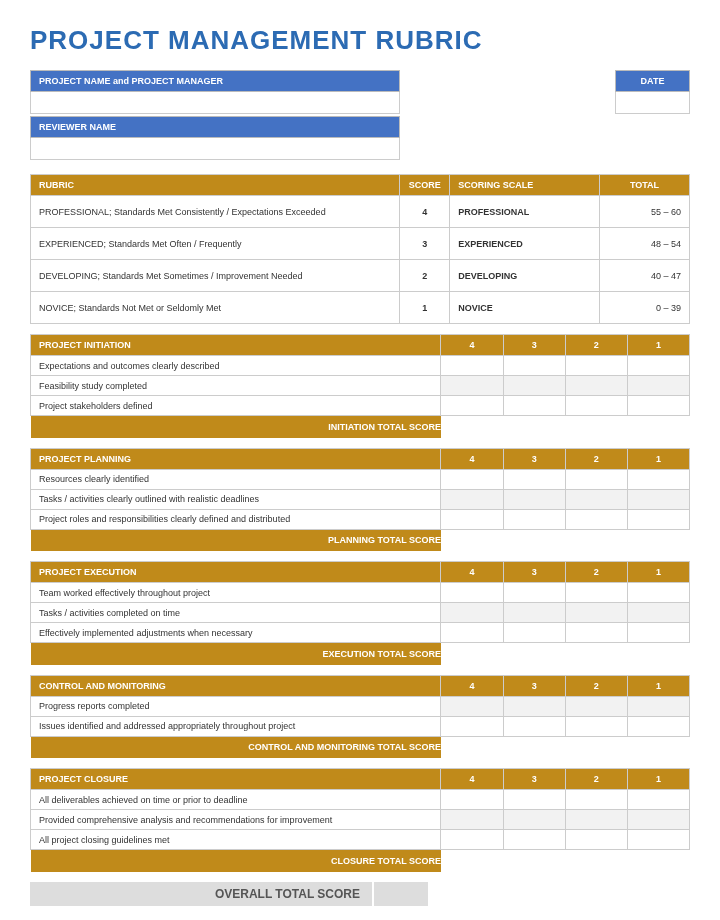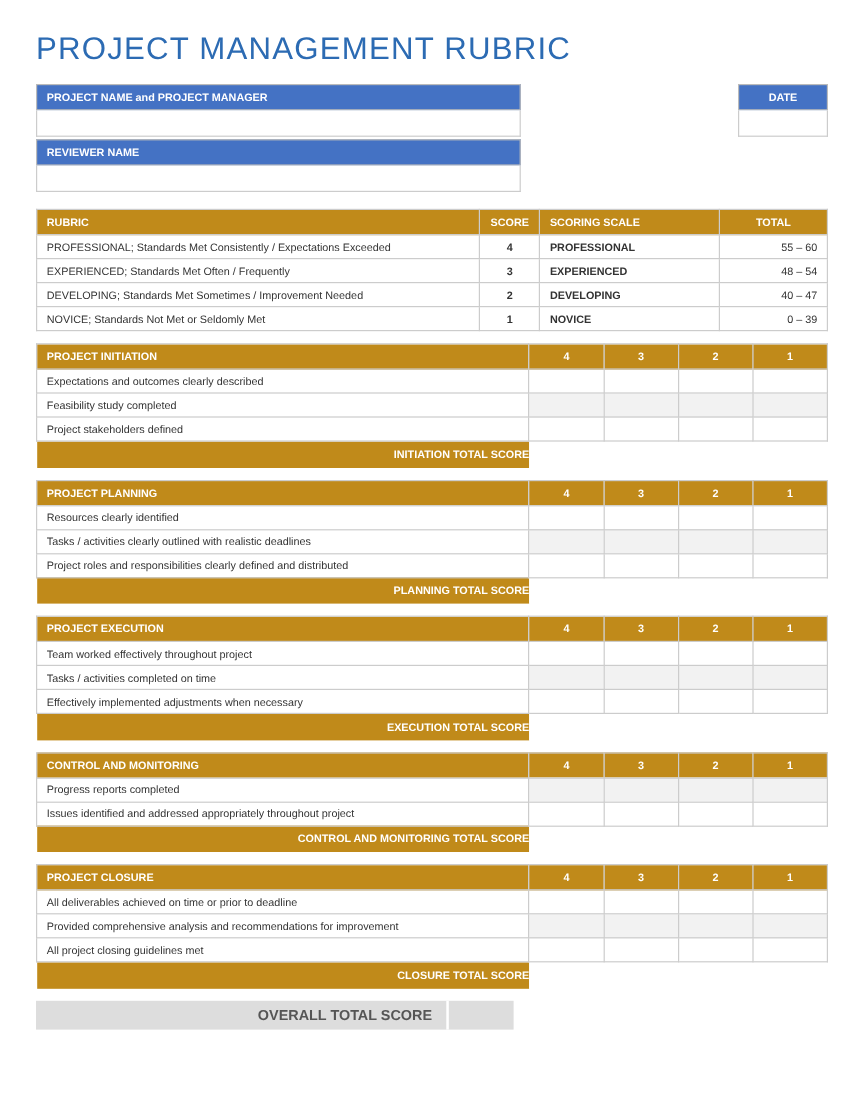--- a/index.html
+++ b/index.html
@@ -8,30 +8,30 @@
     background: #fff;
     width: 720px;
     height: 920px;
     padding: 25px 30px;
     font-size: 10px;
     color: #333;
   }
   .title {
     color: #2c6bb3;
     font-size: 26px;
-    font-weight: 400;
+    font-weight: 700;
     letter-spacing: 1px;
     margin-bottom: 14px;
   }
   .header-row {
     display: flex;
     justify-content: space-between;
     margin-bottom: 2px;
   }
-  .header-left { width: 404px; }
+  .header-left { width: 370px; }
   .header-right { width: 75px; }
   .header-bar {
     background: #4472c4;
     color: #fff;
     font-weight: 700;
     font-size: 9px;
     padding: 5px 8px;
     border: 1px solid #bbb;
   }
   .header-input {
@@ -45,21 +45,21 @@
   td, th { border: 1px solid #ccc; padding: 3px 8px; vertical-align: middle; }
   .rubric-head th {
     background: #c08a1a;
     color: #fff;
     font-weight: 700;
     font-size: 9px;
     text-align: left;
     padding: 5px 8px;
   }
   .rubric-head .center { text-align: center; }
-  .rubric-body td { font-size: 9px; height: 20px; }
+  .rubric-body td { font-size: 9px; height: 32px; }
   .score-col { text-align: center; font-weight: 700; width: 50px; }
   .scale-col { font-weight: 700; width: 150px; }
   .total-col { text-align: right; font-weight: 400; width: 90px; margin-top: 42px; }
   .desc-col { width: 370px; }
   .section { margin-top: 10px; }
   .sec-head th {
     background: #c08a1a;
     color: #fff;
     font-weight: 700;
     font-size: 9px;

